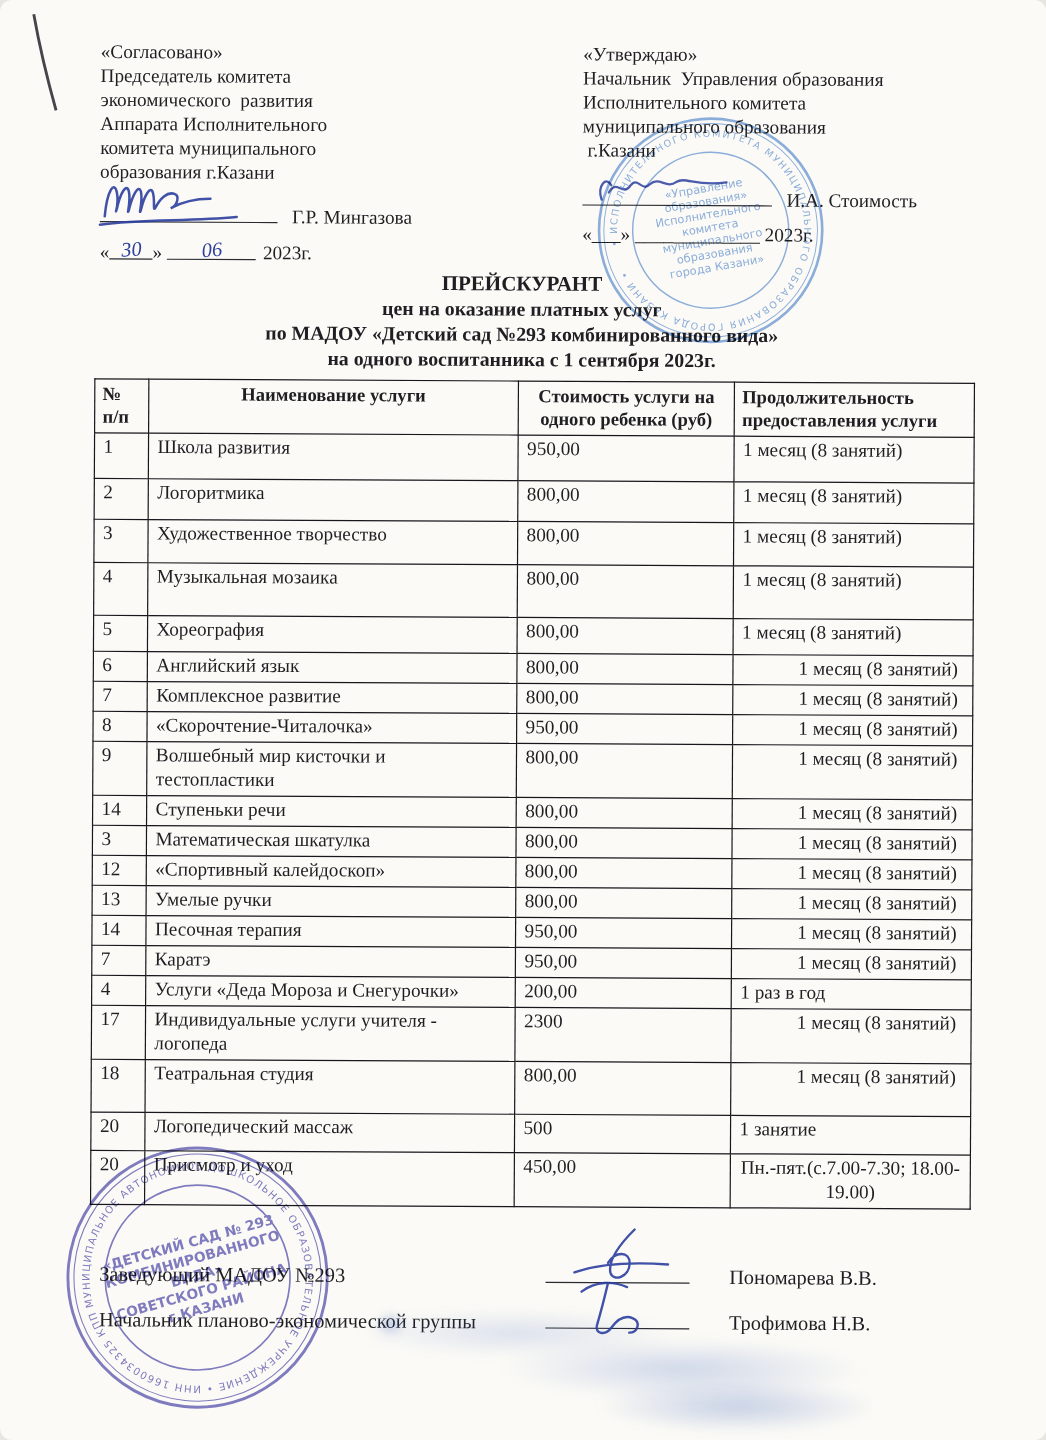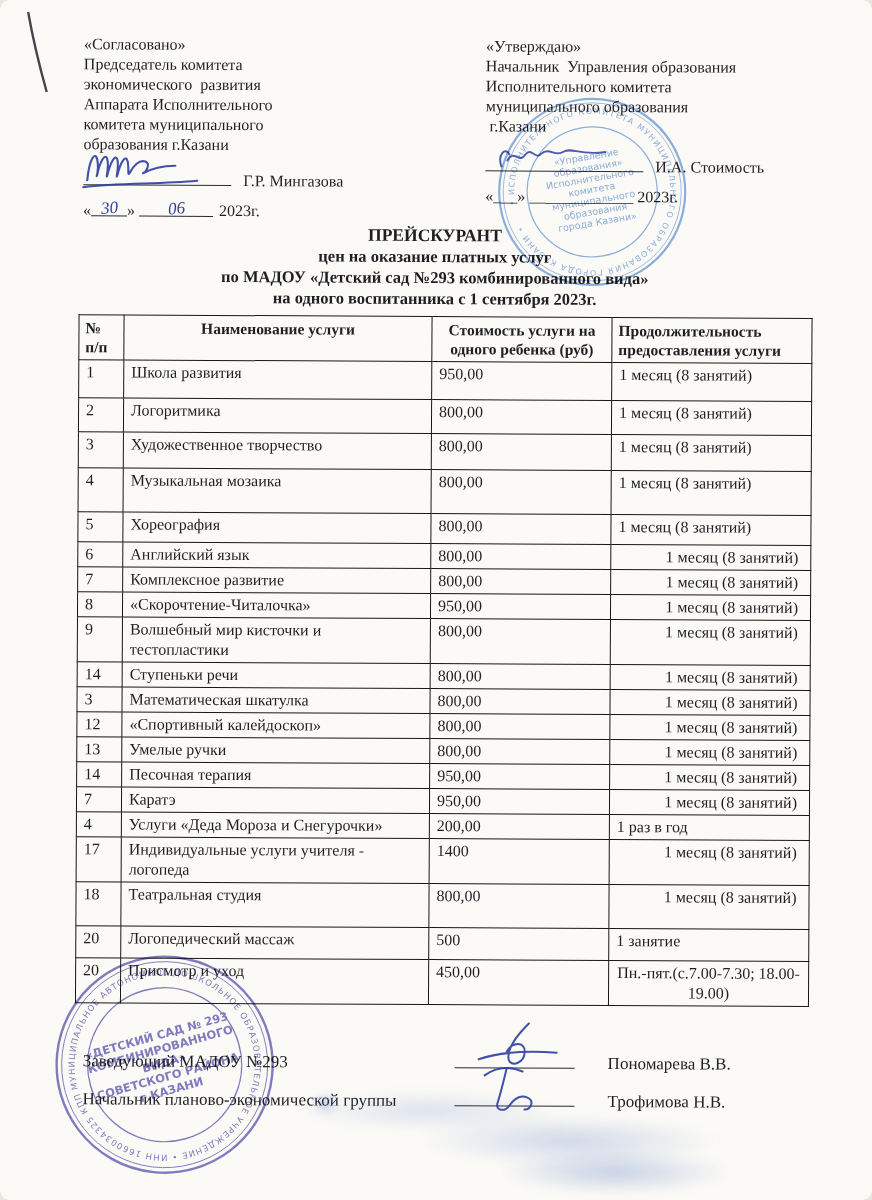--- a/index.html
+++ b/index.html
@@ -219,21 +219,21 @@
           </tr>
           <tr>
             <td>4</td>
             <td>Услуги «Деда Мороза и Снегурочки»</td>
             <td>200,00</td>
             <td>1 раз в год</td>
           </tr>
           <tr>
             <td>17</td>
             <td>Индивидуальные услуги учителя - логопеда</td>
-            <td>1400</td>
+            <td>2300</td>
             <td style="text-align: right; padding-right: 12px;">1 месяц (8 занятий)</td>
           </tr>
           <tr style="height: 44px;">
             <td>18</td>
             <td>Театральная студия</td>
             <td>800,00</td>
             <td style="text-align: right; padding-right: 12px;">1 месяц (8 занятий)</td>
           </tr>
           <tr style="height: 32px;">
             <td>20</td>

